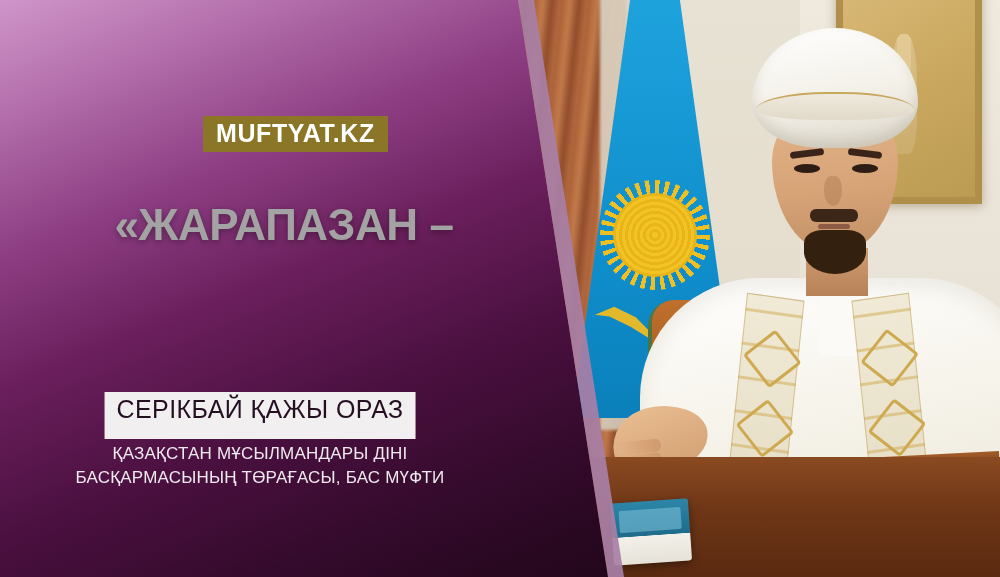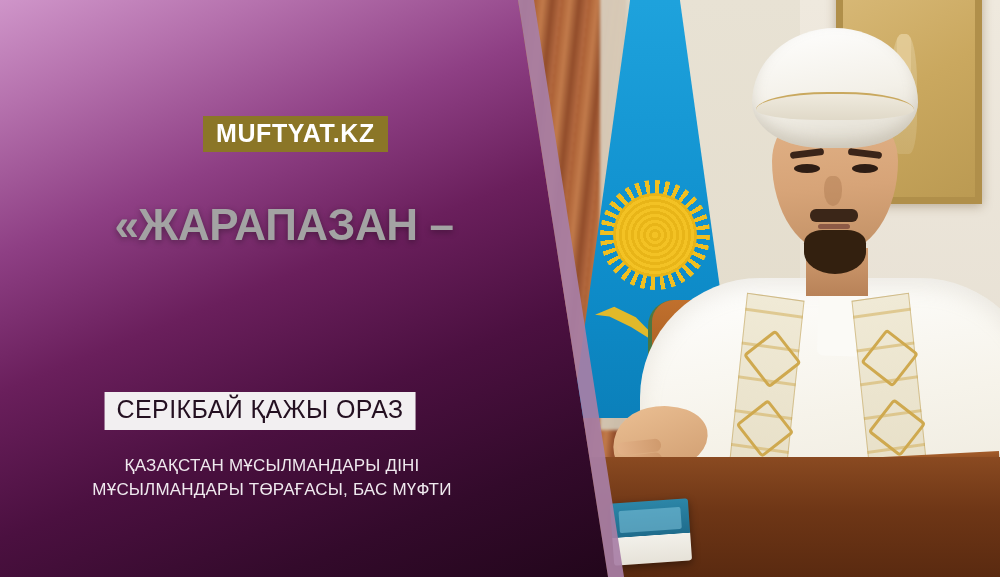--- a/index.html
+++ b/index.html
@@ -371,29 +371,29 @@
   }
   .name-bar {
     position: absolute;
     left: 50%; top: 392px;
     transform: translateX(-50%);
     background: #f2eff1;
     color: #241021;
     font-size: 25px;
     font-weight: normal;
     letter-spacing: .4px;
-    padding: 3px 12px 5px 12px;
+    padding: 3px 12px 14px 12px;
     line-height: 1.18;
     white-space: nowrap;
   }
   .role {
     position: absolute;
     left: 0; top: 442px;
     width: 520px;
-    margin: 12px;
+    margin: 0;
     text-align: center;
     color: #efe9ee;
     font-size: 17px;
     font-weight: normal;
     line-height: 1.42;
     letter-spacing: .2px;
   }
 </style>
 </head>
 <body>
@@ -474,17 +474,17 @@
 
     <h1 class="headline">
       <span>«ЖАРАПАЗАН –</span><br>
       <br>
     </h1>
 
     <div class="name-bar">СЕРІКБАЙ ҚАЖЫ ОРАЗ</div>
 
     <p class="role">
       <span>ҚАЗАҚСТАН МҰСЫЛМАНДАРЫ ДІНІ</span><br>
-      <span>МҰСЫЛМАНДАРЫ ТӨРАҒАСЫ, БАС МҮФТИ</span>
+      <span>БАСҚАРМАСЫНЫҢ ТӨРАҒАСЫ, БАС МҮФТИ</span>
     </p>
 
   </div>
 </div>
 
 </body></html>

